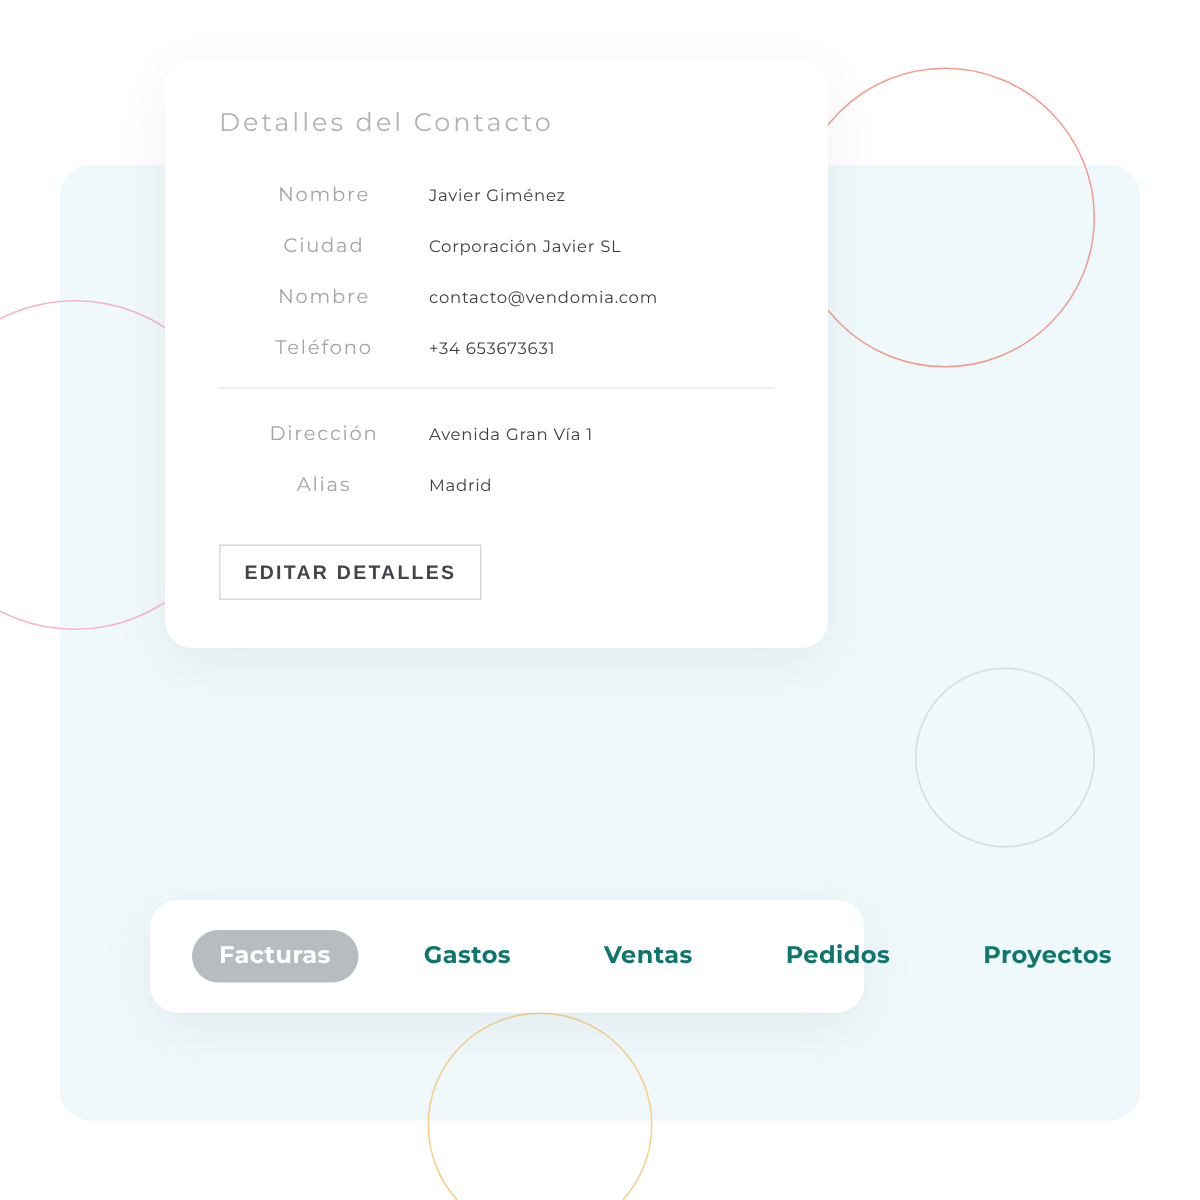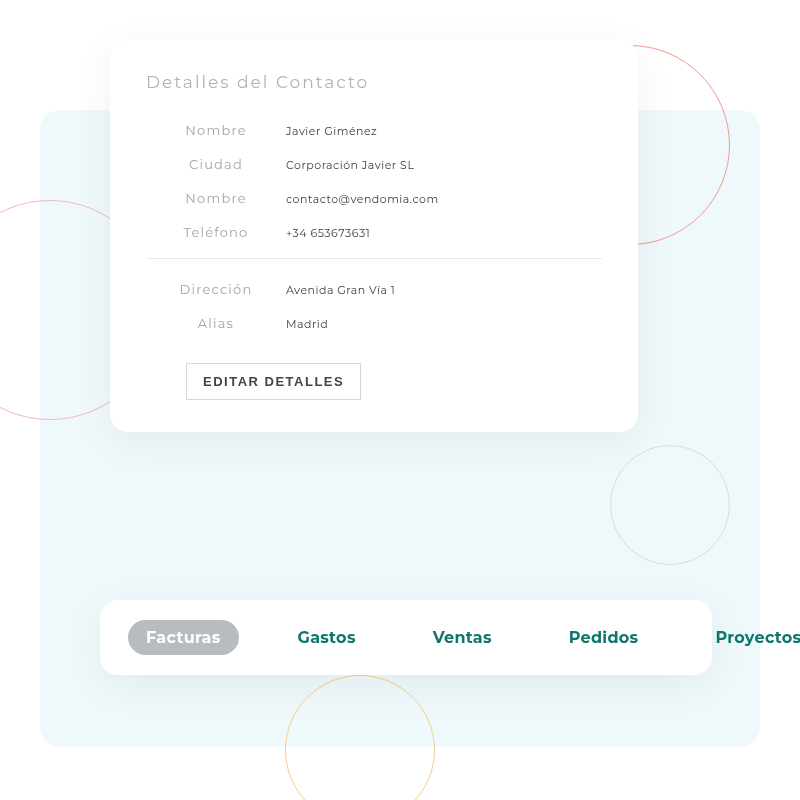--- a/index.html
+++ b/index.html
@@ -62,21 +62,21 @@
     .card {
       position: absolute;
       background: #ffffff;
       border-radius: 18px;
       box-shadow: 0 10px 40px rgba(0,0,0,0.06);
       z-index: 5;
     }
     .details-card {
       top: 40px;
       left: 110px;
-      width: 528px;
+      width: 442px;
       padding: 32px 36px 32px 36px;
     }
     .details-title {
       font-size: 17px;
       letter-spacing: 2px;
       color: #aeb3b8;
       font-weight: 400;
       margin-bottom: 30px;
     }
     .detail-row {
@@ -107,31 +107,30 @@
       display: inline-block;
       border: 1px solid #d6d8da;
       background: #ffffff;
       padding: 10px 16px;
       font-size: 13px;
       font-weight: 700;
       letter-spacing: 1.5px;
       color: #414549;
       cursor: pointer;
       margin-top: 14px;
-      margin-left: 40px;
     }
     .tabs-card {
       top: 600px;
       left: 100px;
       right: 97px;
-      width: 612px;
+      width: 476px;
       padding: 20px 28px;
       display: flex;
       align-items: center;
-      gap: 41px;
+      gap: 26px;
     }
     .tab {
       font-size: 16px;
       font-weight: 700;
       color: #0f766e;
       letter-spacing: 0.3px;
       cursor: pointer;
       padding: 8px 18px;
       border-radius: 20px;
     }

